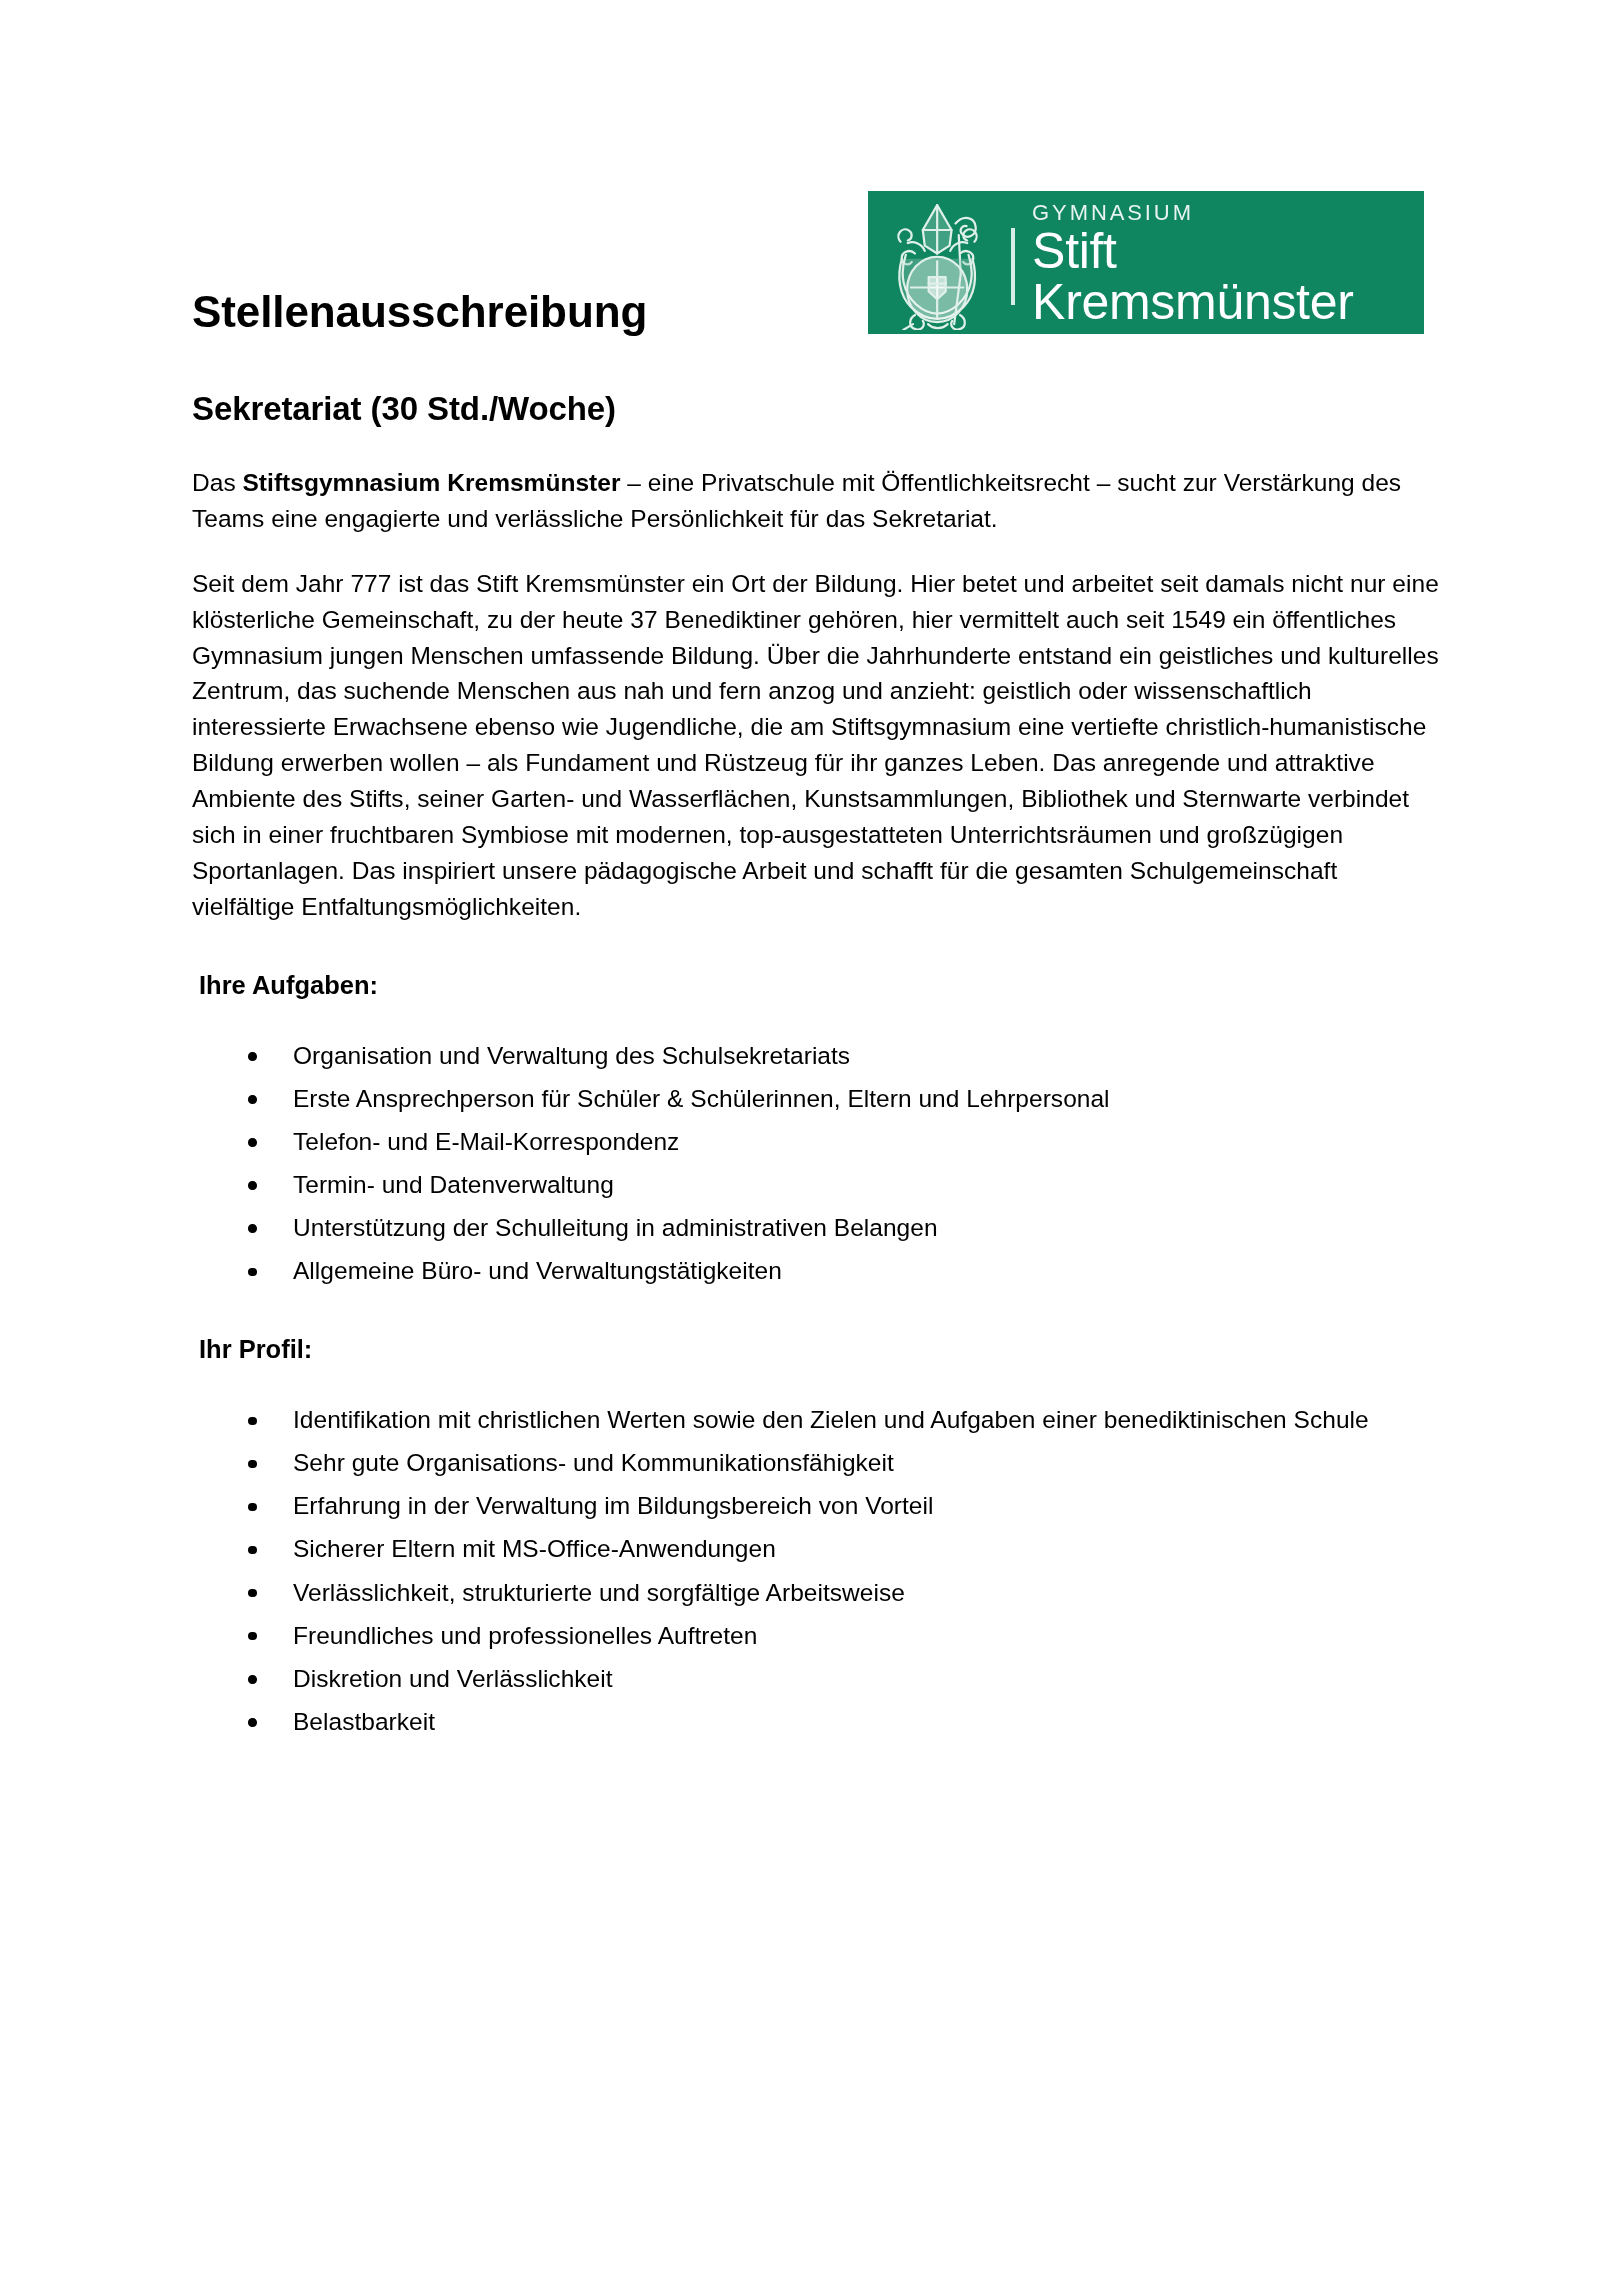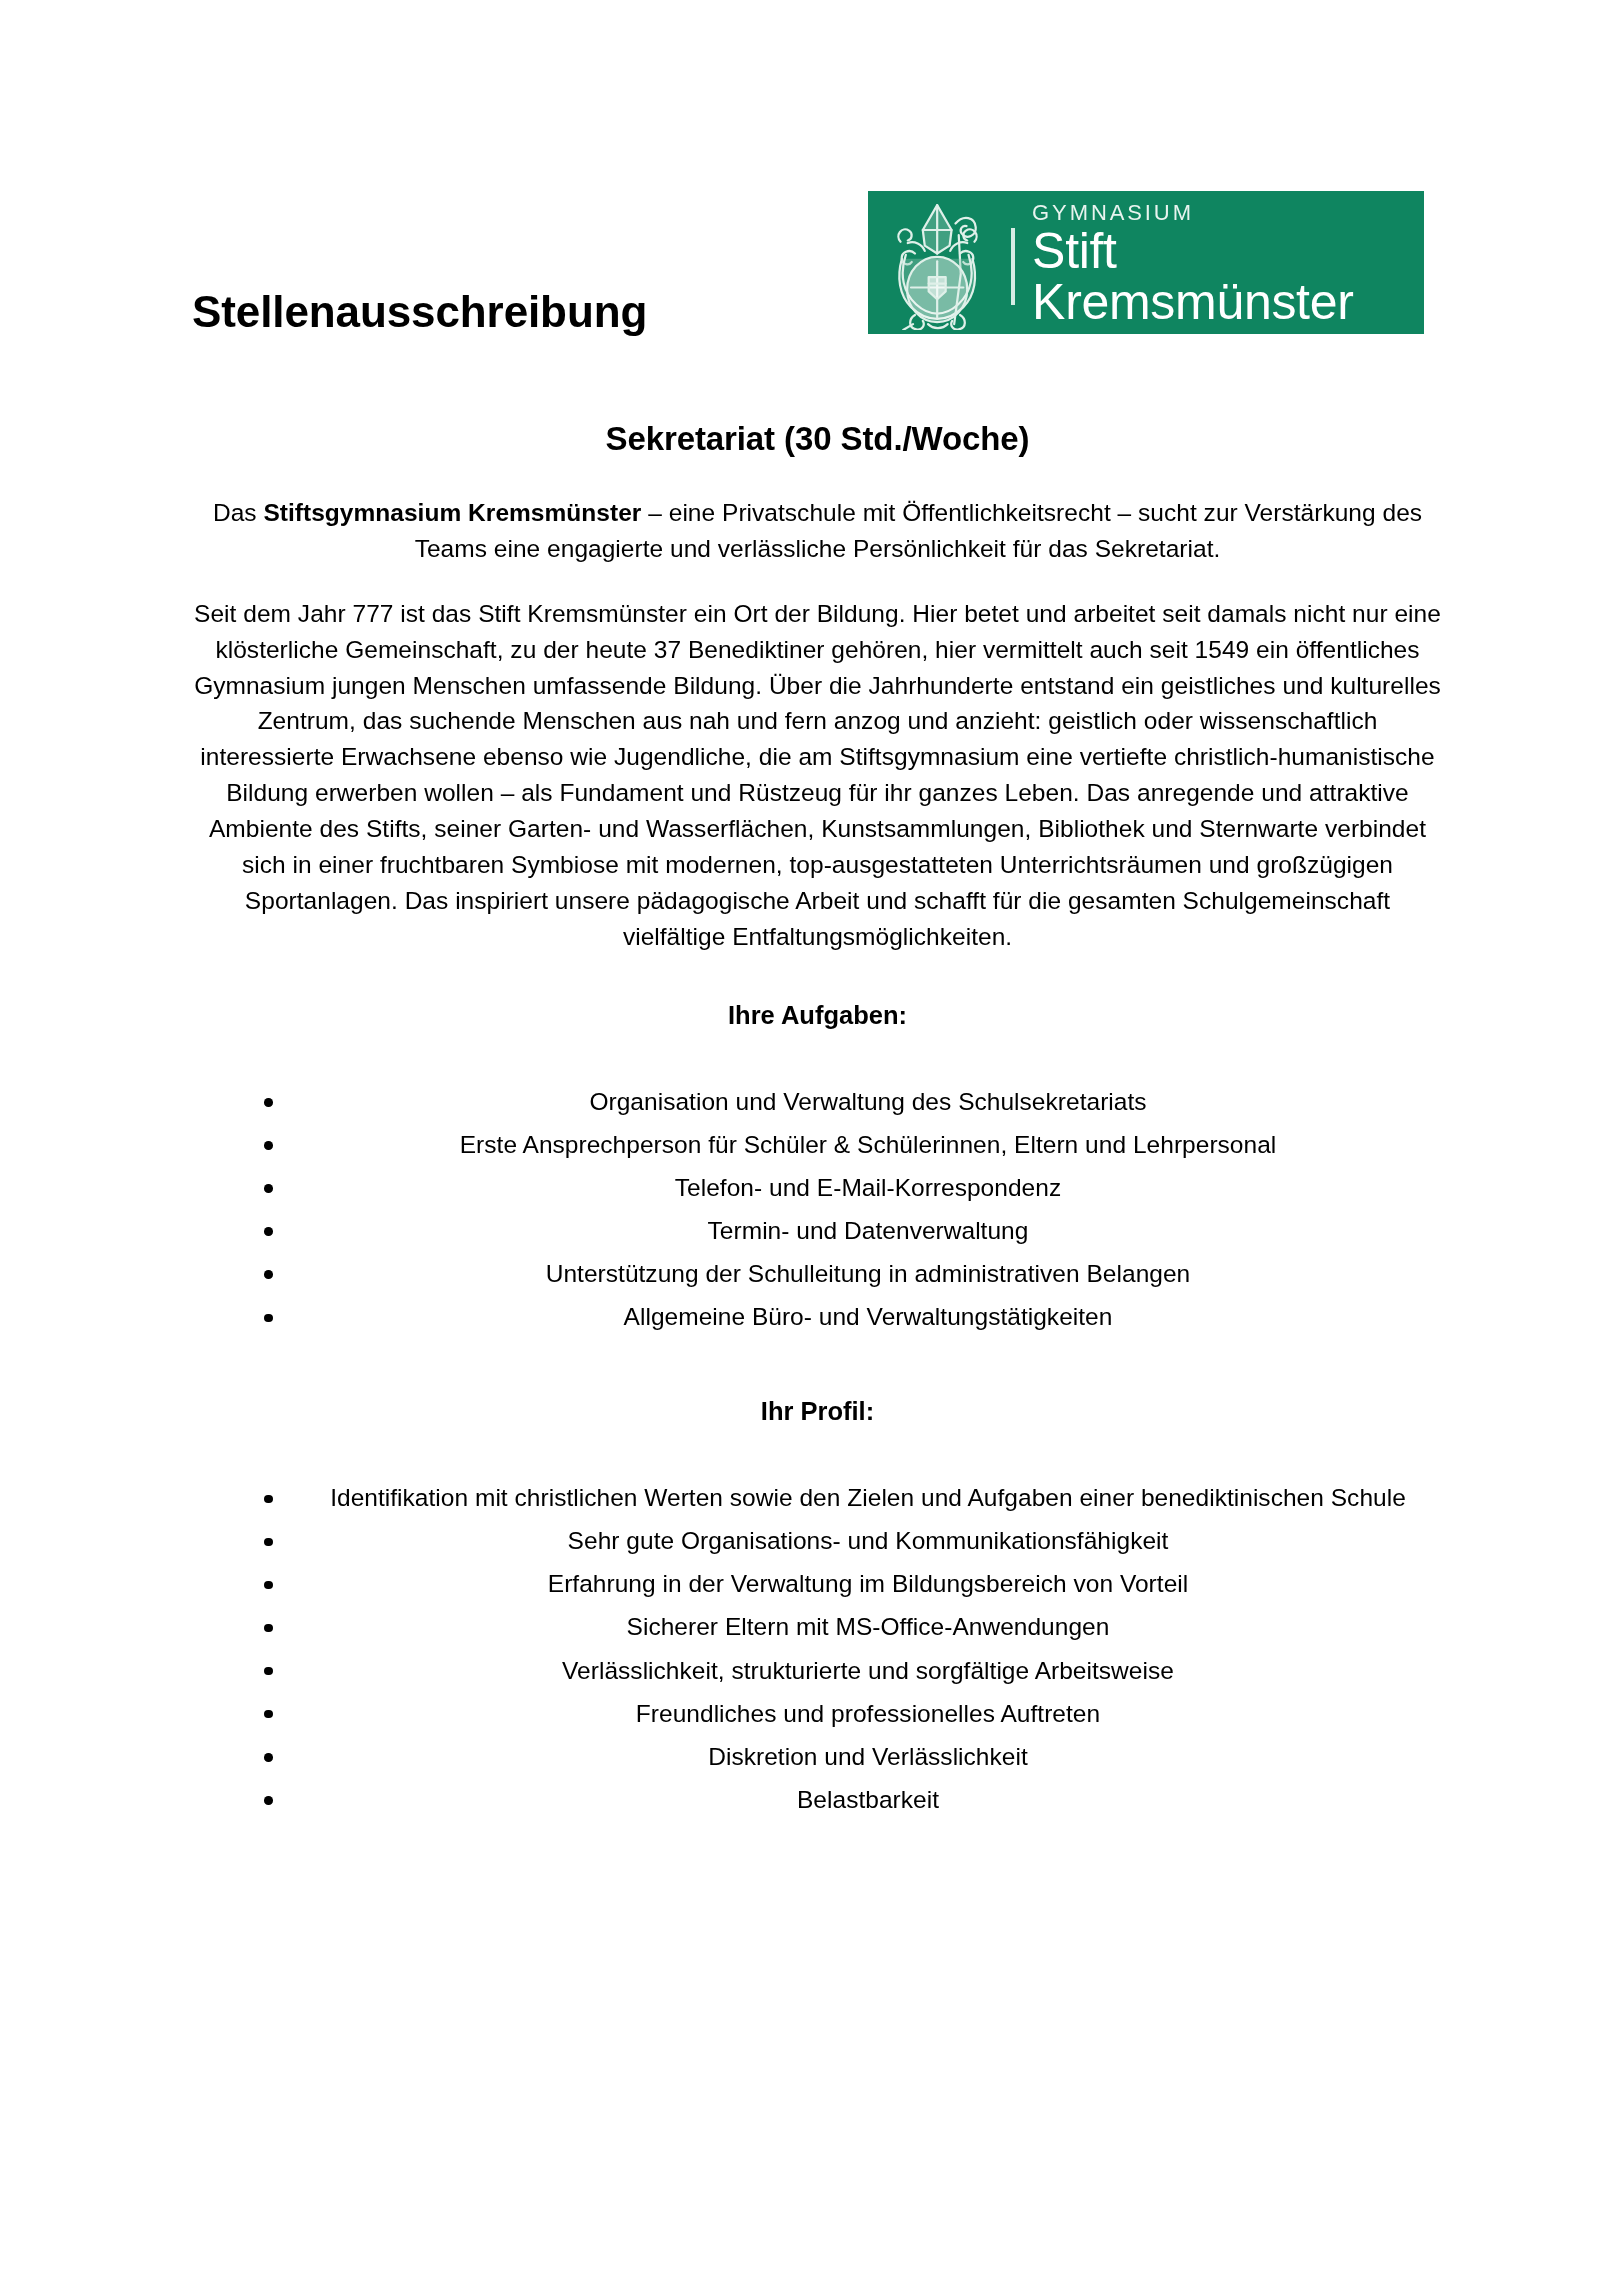--- a/index.html
+++ b/index.html
@@ -93,23 +93,22 @@
     color: #ffffff;
     font-weight: normal;
     line-height: 1.02;
     letter-spacing: -0.3px;
   }
 
   
   .content {
     position: absolute;
     left: 192px;
-    top: 420px;
+    top: 390px;
     width: 1251px;
-    text-align: center;
   }
 
   h2.job-title {
     margin: 0;
     font-size: 33px;
     font-weight: bold;
     line-height: 1.15;
     letter-spacing: -0.1px;
   }
 
@@ -124,21 +123,21 @@
   .gap-md { height: 29px; }
 
   h3.sec-head {
     margin: 7px;
     font-size: 25.5px;
     font-weight: bold;
     line-height: 1.3;
   }
 
   ul.bullets {
-    margin: 16px;
+    margin: 0;
     padding: 0;
     list-style: none;
   }
   ul.bullets > li {
     position: relative;
     font-size: 24.5px;
     line-height: 1.465;
     padding-left: 101px;
     margin-bottom: 7.2px;
     letter-spacing: 0.03px;

